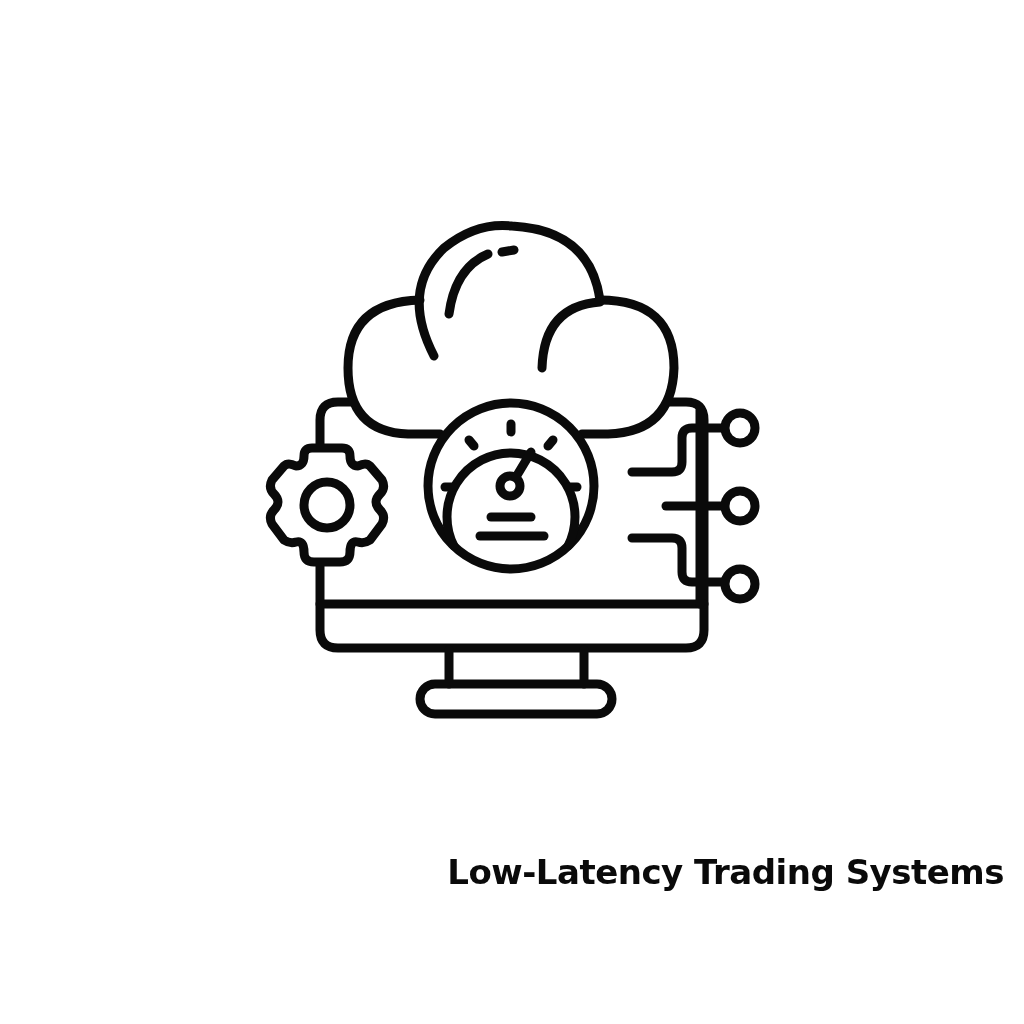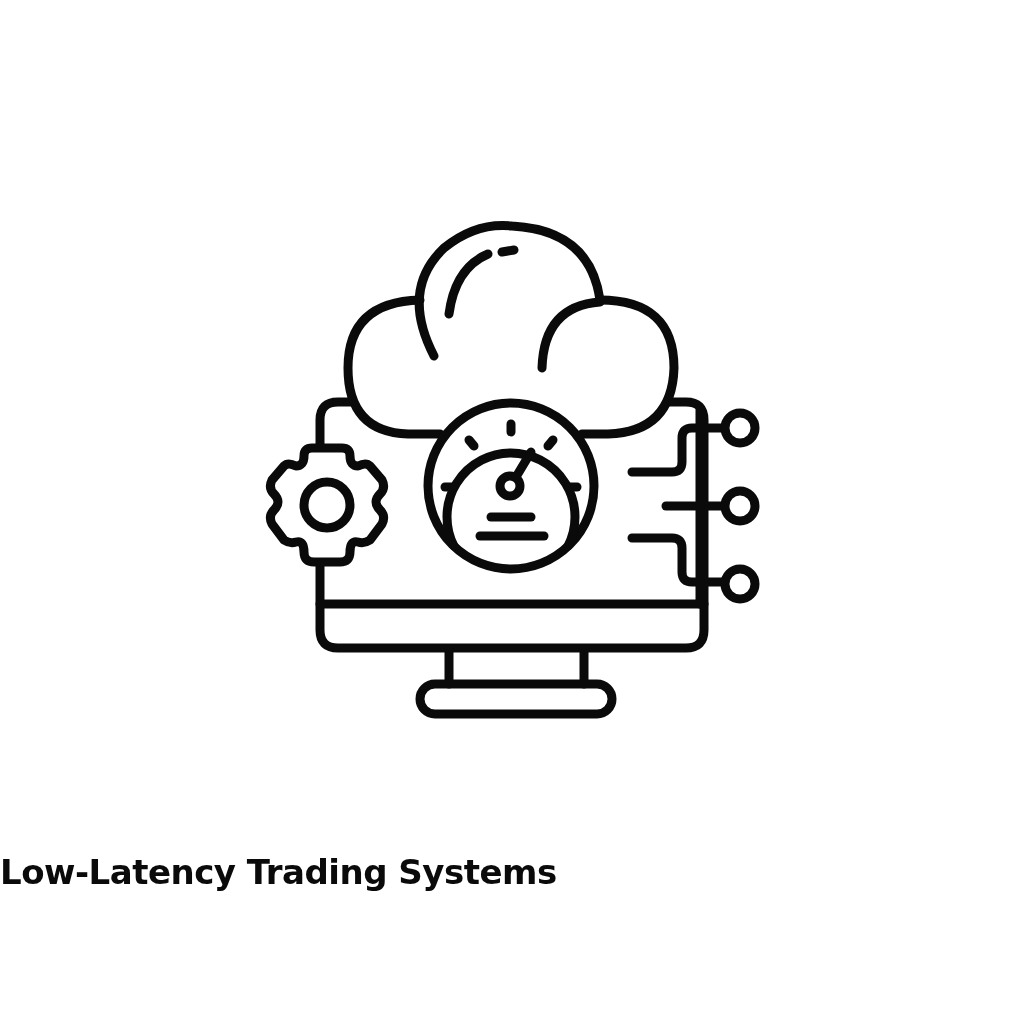--- a/index.html
+++ b/index.html
@@ -1,19 +1,19 @@
 <!DOCTYPE html>
 <html><head>
   <meta charset="utf-8">
   <style>
     html, body { margin: 0; padding: 0; background: #ffffff; }
     body { width: 1024px; height: 1024px; position: relative; overflow: hidden; }
     .illustration { position: absolute; left: 0; top: 0; width: 1024px; height: 1024px; }
     .caption {
-      position: absolute; left: 0; top: 852px; width: 1004px; text-align: left;
+      position: absolute; left: 0; top: 852px; width: 1004px; text-align: right;
       font-family: "DejaVu Sans", sans-serif; font-weight: bold; font-size: 34px;
       color: #0a0a0a; letter-spacing: -0.5px;
     }
     svg .s { fill: none; stroke: #0a0a0a; stroke-width: 9; stroke-linecap: round; stroke-linejoin: round; }
     svg .w { fill: #ffffff; }
   </style>
 </head>
 <body>
 
 <div class="illustration">

